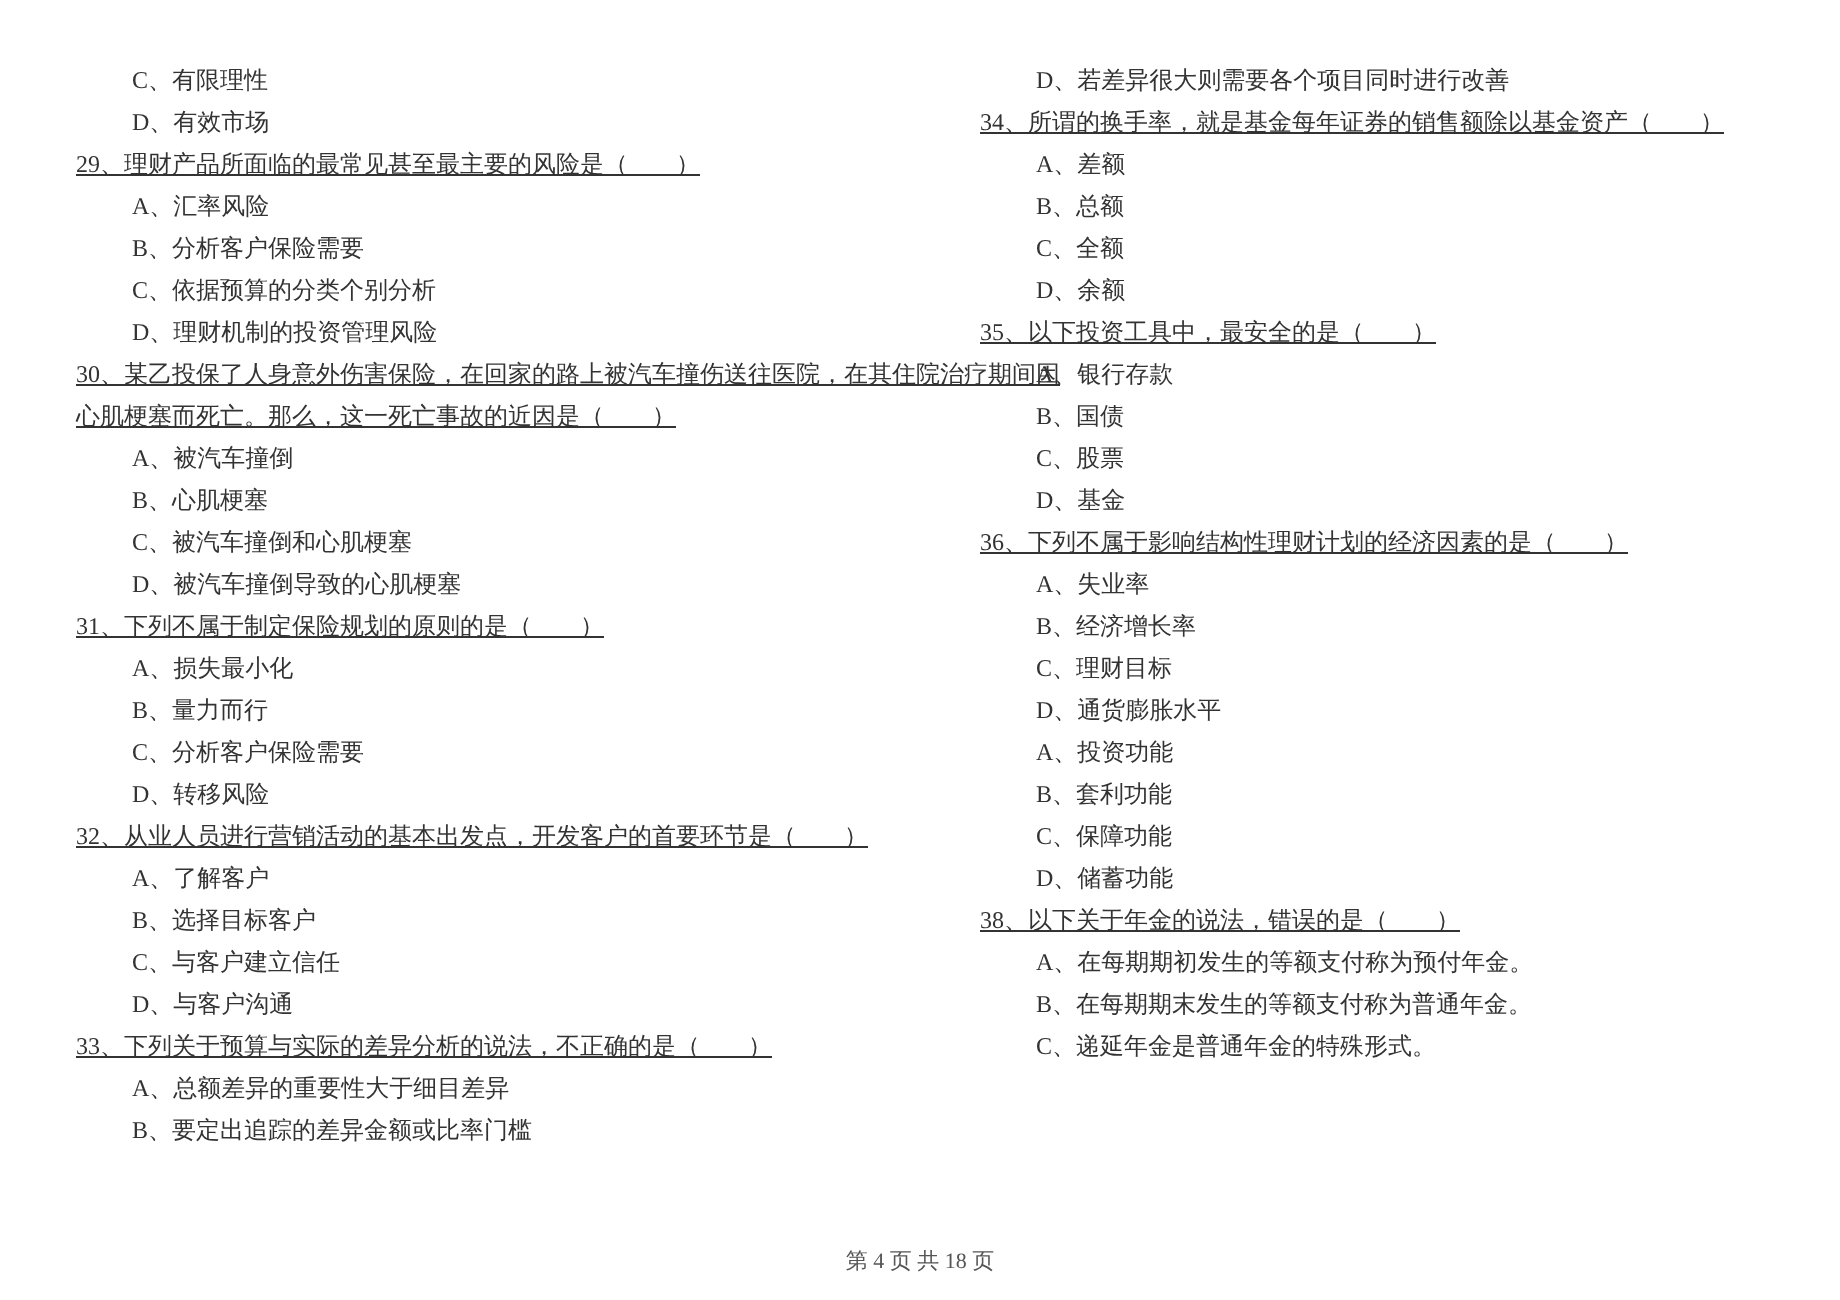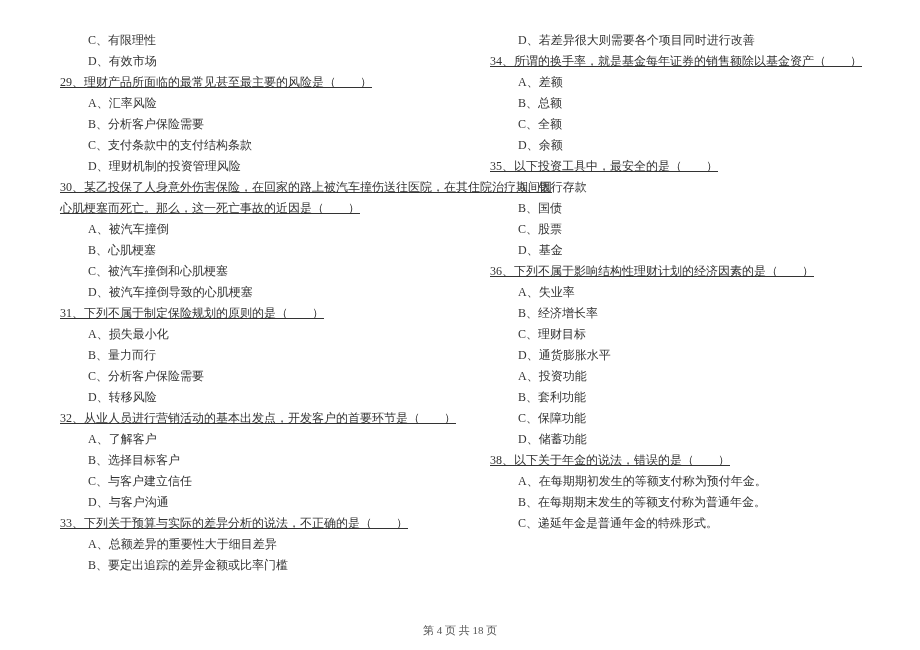--- a/index.html
+++ b/index.html
@@ -16,21 +16,21 @@
       color: #333;
       position: relative;
       padding: 30px 0 40px 0;
     }
     .columns {
       display: flex;
       height: 580px;
     }
     .col {
       width: 50%;
-      padding: 0 30px 0 60px;
+      padding: 0 30px 0 38px;
     }
     .col-right {
       padding: 0 30px 0 30px;
     }
     .line {
       line-height: 21px;
       white-space: nowrap;
     }
     .question {
       margin-left: 0;
@@ -53,21 +53,21 @@
 <body>
 
 <div class="columns">
   <div class="col">
     <div class="line option">C、有限理性</div>
     <div class="line option">D、有效市场</div>
 
     <div class="line question">29、理财产品所面临的最常见甚至最主要的风险是（　　）</div>
     <div class="line option">A、汇率风险</div>
     <div class="line option">B、分析客户保险需要</div>
-    <div class="line option">C、支付条款中的支付结构条款</div>
+    <div class="line option">C、依据预算的分类个别分析</div>
     <div class="line option">D、理财机制的投资管理风险</div>
 
     <div class="line question">30、某乙投保了人身意外伤害保险，在回家的路上被汽车撞伤送往医院，在其住院治疗期间因</div>
     <div class="line question">心肌梗塞而死亡。那么，这一死亡事故的近因是（　　）</div>
     <div class="line option">A、被汽车撞倒</div>
     <div class="line option">B、心肌梗塞</div>
     <div class="line option">C、被汽车撞倒和心肌梗塞</div>
     <div class="line option">D、被汽车撞倒导致的心肌梗塞</div>
 
     <div class="line question">31、下列不属于制定保险规划的原则的是（　　）</div>

